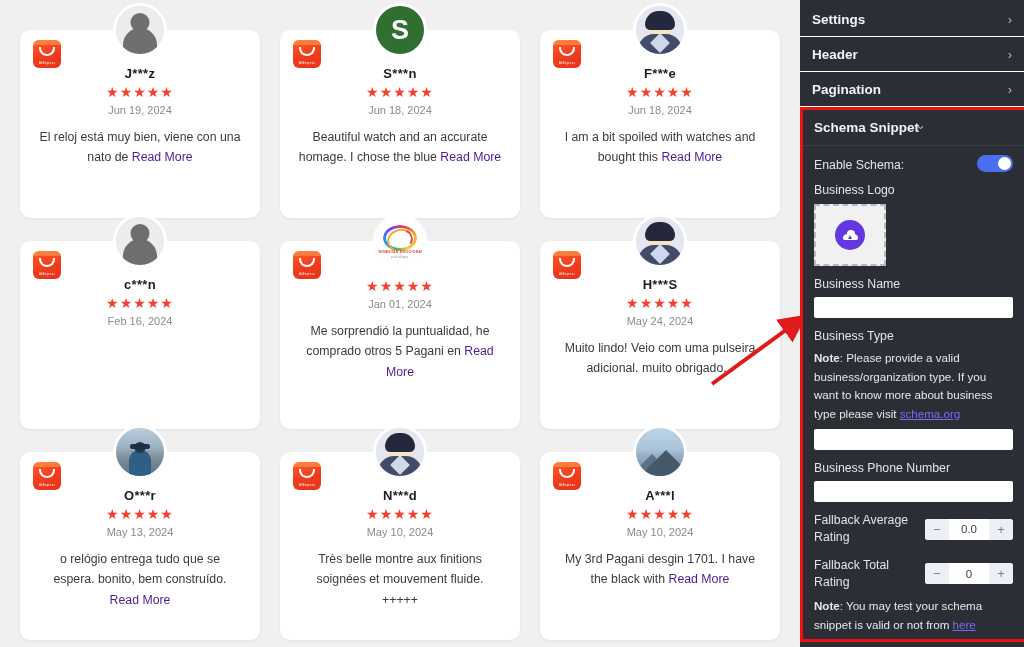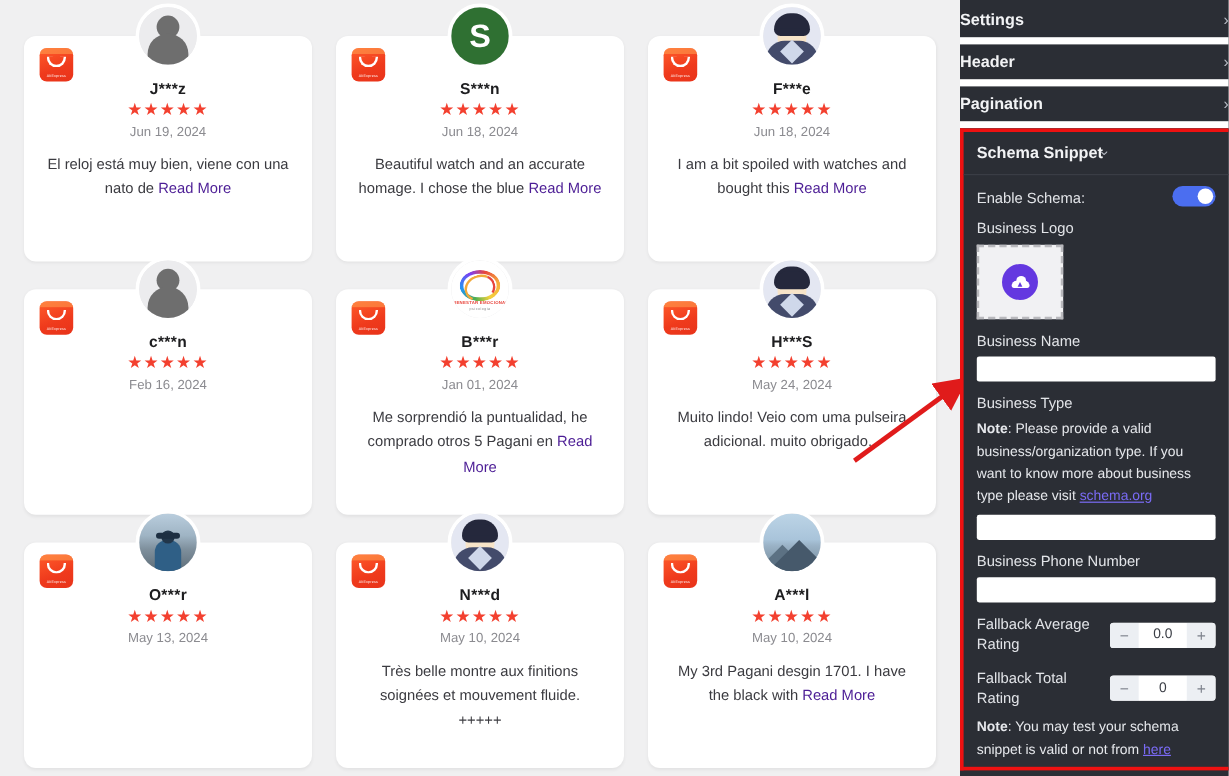--- a/index.html
+++ b/index.html
@@ -186,23 +186,23 @@
   #sidebar {
     position: relative;
     width: 224px; height: 647px;
     background: #2b2e35;
     color: #e9eaec;
     overflow: hidden;
   }
   .accordion-row {
     height: 35px;
     display: flex; align-items: center; justify-content: space-between;
-    padding: 0 0;
+    padding: 0 12px;
     font-size: 13.5px; font-weight: 700; color: #f2f3f5;
-    border-bottom: 6px solid #ffffff;
+    border-bottom: 1px solid #ffffff;
   }
   .accordion-row.first { margin-top: 2px; }
   .chev { color: #b8bcc4; font-size: 13px; font-weight: 400; }
   .chev.down { transform: rotate(90deg); display: inline-block; }
 
   
   .hl-panel {
     position: relative;
     margin: 0;
     border: 3px solid #ee1111;
@@ -381,21 +381,20 @@
             <span class="brandtxt">AliExpress</span>
           </div>
           <div class="avatar">
             <div class="av-inner av-logo">
               <span class="ring"></span>
               <span class="arc2"></span>
               <span class="ltxt1">BIENESTAR EMOCIONAL</span>
               <span class="ltxt2">psicologia</span>
             </div>
           </div>
-          <div class="rname">B***r</div>
           <div class="stars"><span>★★★★★</span></div>
           <div class="rdate">Jan 01, 2024</div>
           <div class="rtext">Me sorprendió la puntualidad, he comprado otros 5 Pagani en <span class="readmore">Read More</span></div>
         </div>
         <div class="rcard">
           <div class="src-badge">
             <span class="bag-top"></span>
             <span class="smile"></span>
             <span class="brandtxt">AliExpress</span>
           </div>
@@ -422,20 +421,21 @@
           <div class="avatar">
             <div class="av-inner av-photo-hiker">
               <span class="h-person"></span>
               <span class="h-head"></span>
               <span class="h-hat"></span>
             </div>
           </div>
           <div class="rname">O***r</div>
           <div class="stars"><span>★★★★★</span></div>
           <div class="rdate">May 13, 2024</div>
+          <div class="rtext">o relógio entrega tudo que se espera. bonito, bem construído. <span class="readmore">Read More</span></div>
         </div>
         <div class="rcard">
           <div class="src-badge">
             <span class="bag-top"></span>
             <span class="smile"></span>
             <span class="brandtxt">AliExpress</span>
           </div>
           <div class="avatar">
             <div class="av-inner av-person">
               <span class="p-body"></span>

